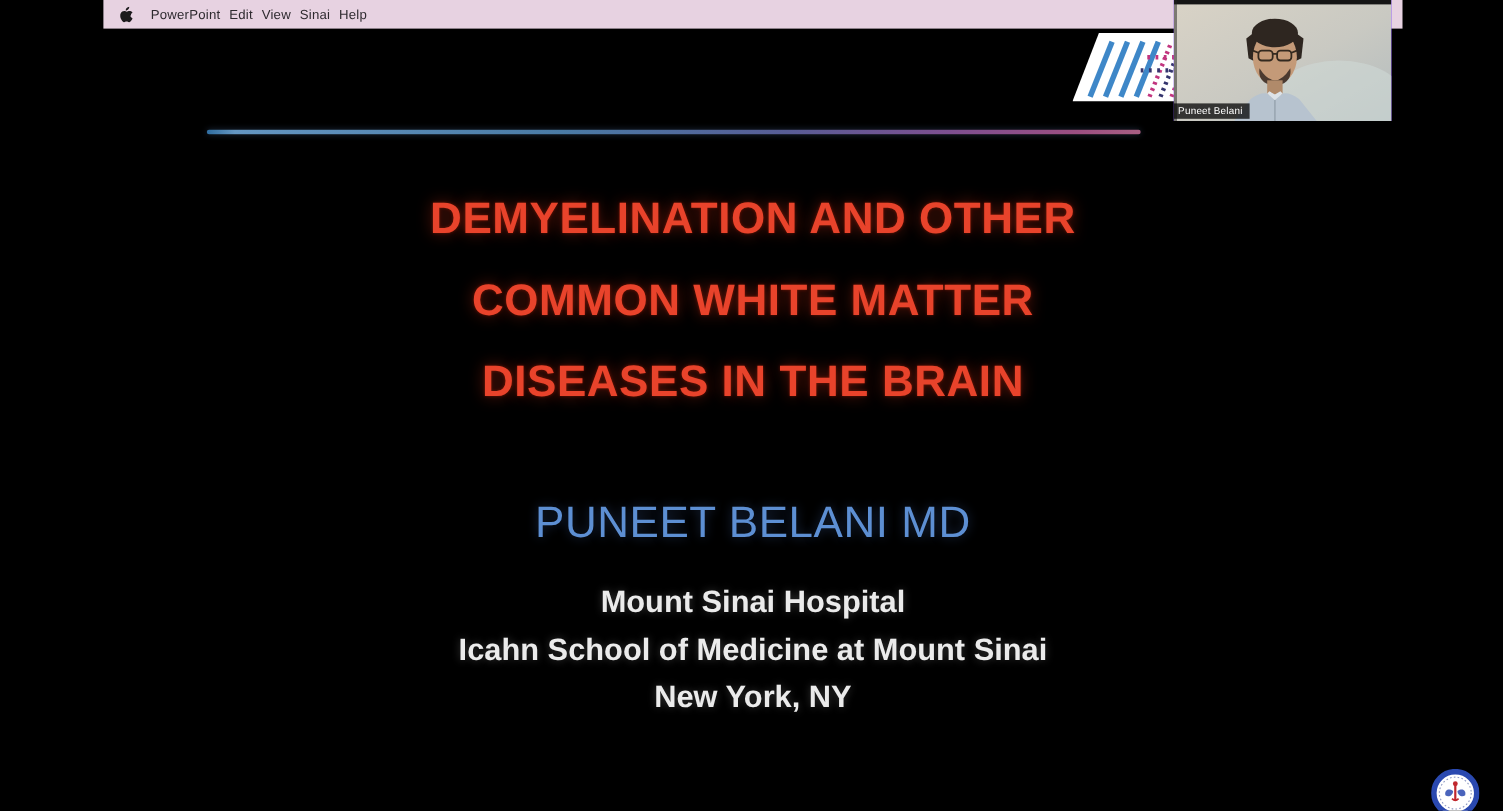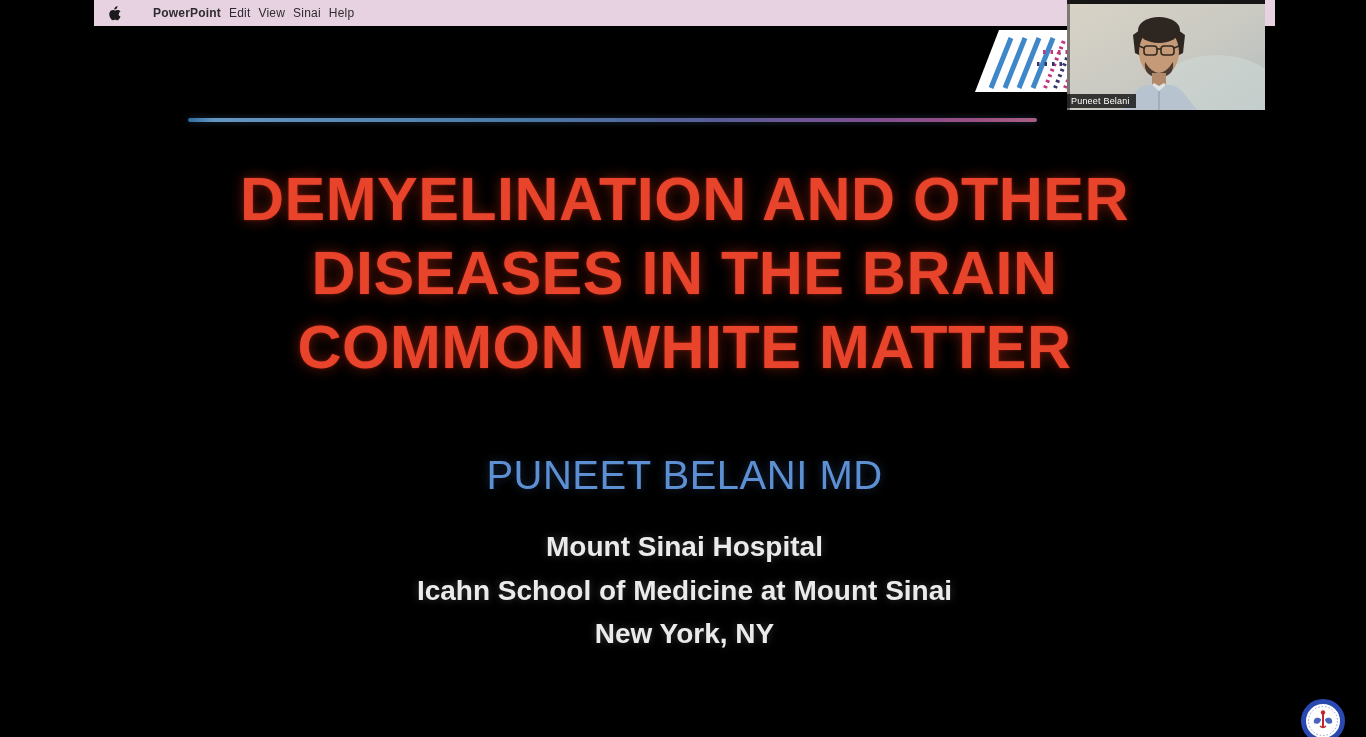--- a/index.html
+++ b/index.html
@@ -12,30 +12,30 @@
   *{margin:0;padding:0;box-sizing:border-box}
   html,body{width:1366px;height:737px;overflow:hidden;background:#000}
   body{font-family:"Liberation Sans","DejaVu Sans",sans-serif}
   .stage{position:absolute;left:0;top:0;width:1366px;height:737px;background:var(--background);overflow:hidden}
 
   
   .menubar{position:absolute;left:94px;top:0;width:1181px;height:26px;background:var(--menubar-bg);
     display:flex;align-items:center;color:var(--menubar-text);font-size:12px;z-index:2}
   .menubar .apple{margin-left:14px;display:inline-flex;align-items:center}
   .menubar .mi{margin-left:8px;letter-spacing:.2px;font-weight:500;cursor:default}
-  .menubar .mi.bold{font-weight:700;margin-left:32px}
+  .menubar .mi.bold{font-weight:400;margin-left:16px}
 
   
   .slide{position:absolute;left:94px;top:26px;width:1181px;height:711px;text-align:center;z-index:1}
   .rule{position:absolute;left:94px;top:92px;width:849px;height:4px;border-radius:2px;z-index:1;
     background:linear-gradient(90deg,#2f6da0 0%,#6496c2 3%,var(--line-blue) 38%,#585d96 62%,#7e4f90 80%,var(--line-purple) 93%,#a85f83 100%);
     box-shadow:0 0 6px rgba(90,130,180,.35)}
   .ms-logo{position:absolute;left:881px;top:4px;width:100px;height:66px;z-index:2}
 
-  .title{position:absolute;left:0;top:136px;width:100%;font-size:61px;font-weight:700;
+  .title{position:absolute;left:0;top:136px;width:100%;font-size:40px;font-weight:700;
     line-height:74px;color:var(--title-red);letter-spacing:.5px;
     text-shadow:0 0 14px rgba(226,54,24,.45),0 0 3px rgba(160,30,10,.6)}
   .name{position:absolute;left:0;top:427px;width:100%;font-size:40px;font-weight:400;
     color:var(--name-blue);letter-spacing:.5px;text-shadow:0 0 10px rgba(70,110,180,.4)}
   .aff{position:absolute;left:0;top:499px;width:100%;font-size:28px;font-weight:700;
     color:var(--body-text);line-height:43.5px;text-shadow:0 0 8px rgba(255,255,255,.22)}
 
   
   .webcam{position:absolute;left:1067px;top:0;width:198px;height:110px;z-index:5;overflow:hidden;
     background:#8b5cf6;cursor:pointer}
@@ -81,22 +81,22 @@
           <line x1="80" y1="58" x2="100" y2="8" stroke="#35356e"></line>
           <line x1="90" y1="58" x2="110" y2="8" stroke="var(--logo-magenta)"></line>
           <line x1="62" y1="34" x2="100" y2="34" stroke="#35356e" stroke-dasharray="2.5,5"></line>
           <line x1="68" y1="22" x2="100" y2="22" stroke="var(--logo-magenta)" stroke-dasharray="2.5,5"></line>
         </g>
       </svg>
     </div>
 
     <div class="title">
       <div>DEMYELINATION AND OTHER</div>
+      <div>COMMON WHITE MATTER</div>
       <div>DISEASES IN THE BRAIN</div>
-      <div>COMMON WHITE MATTER</div>
     </div>
 
     <div class="name">PUNEET BELANI MD</div>
 
     <div class="aff">
       <div>Mount Sinai Hospital</div>
       <div>Icahn School of Medicine at Mount Sinai</div>
       <div>New York, NY</div>
     </div>
   </div>

